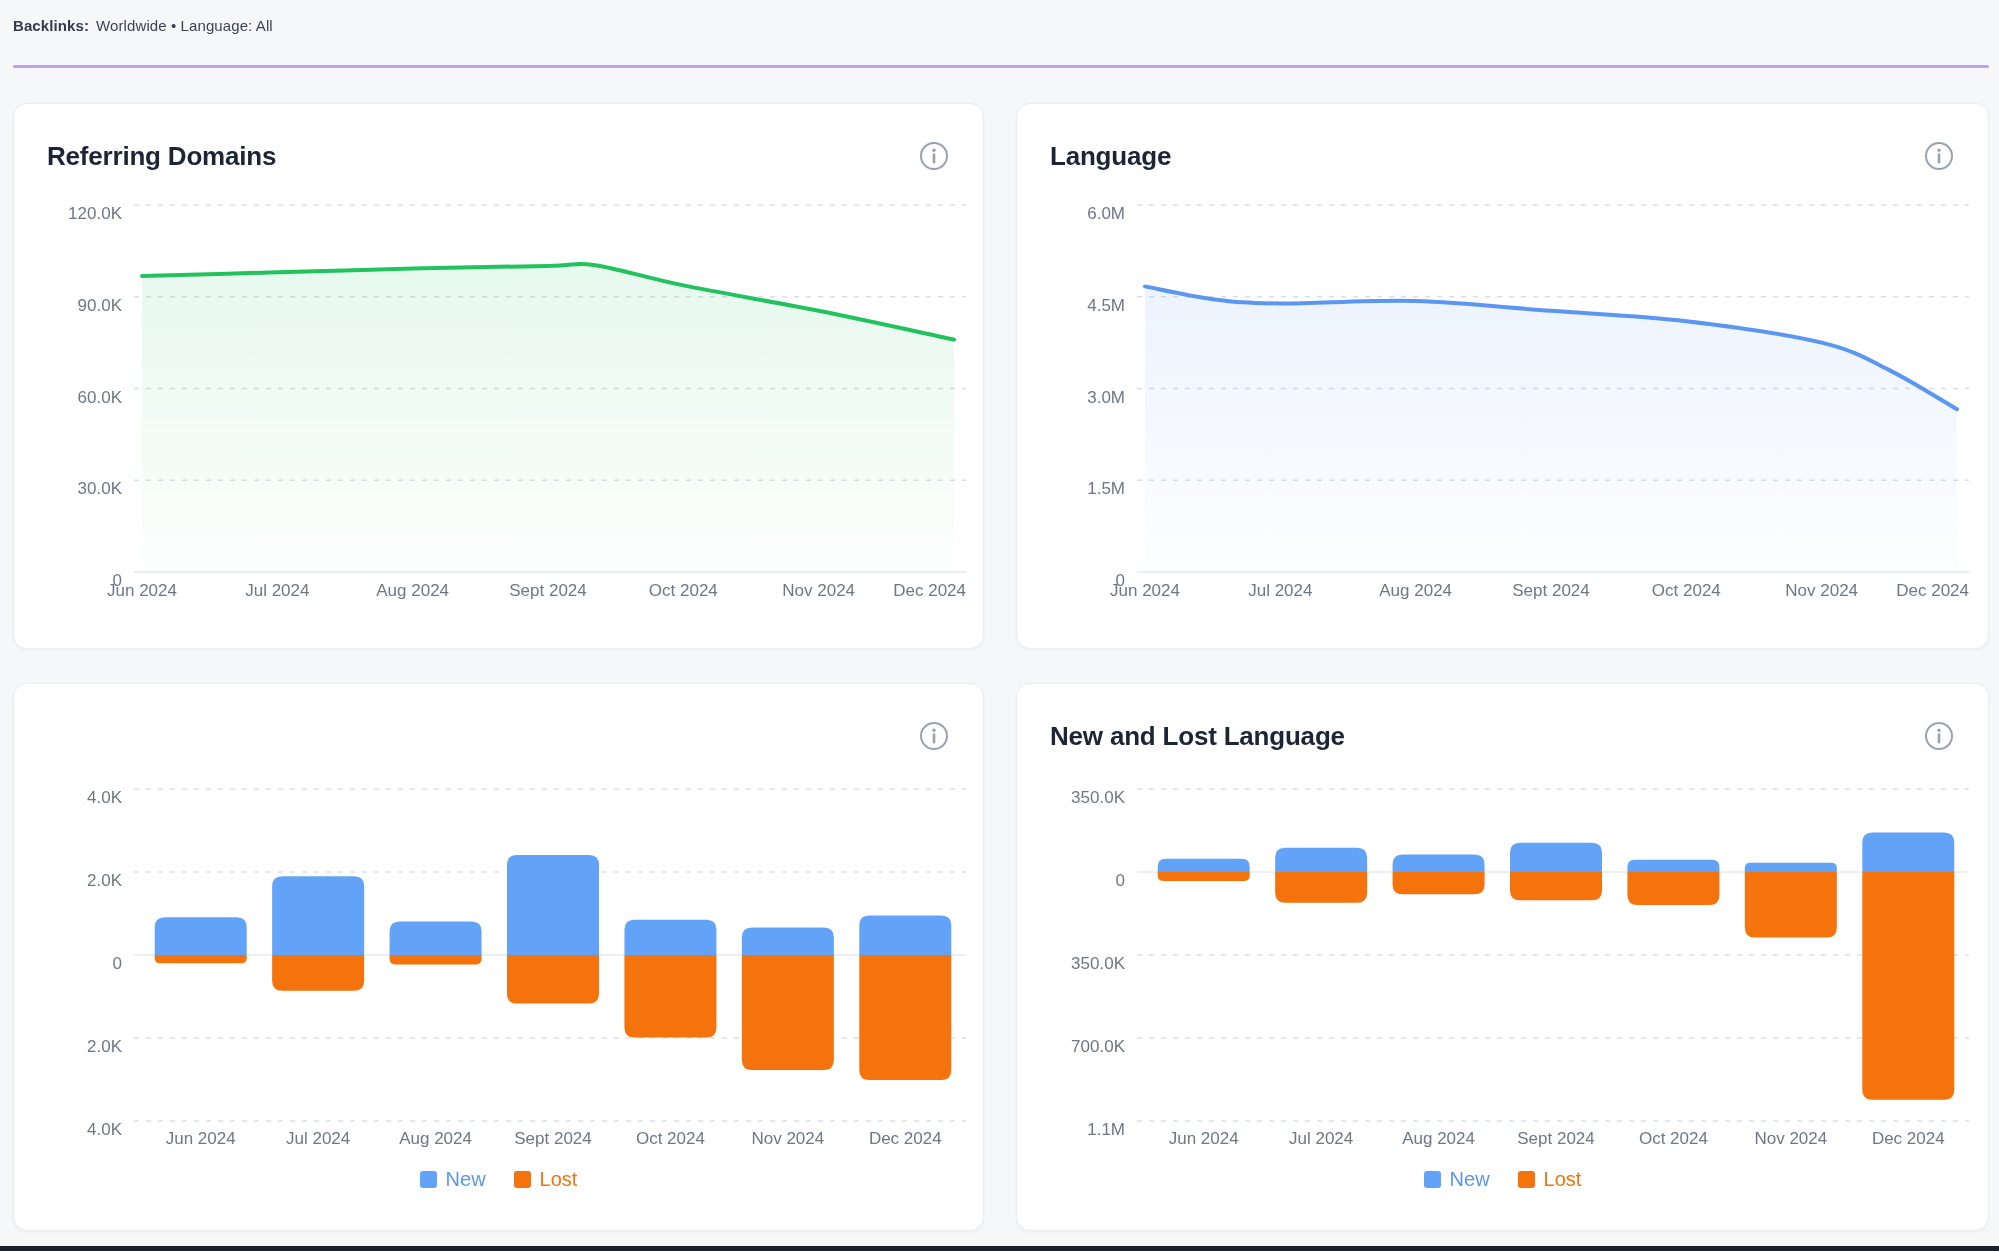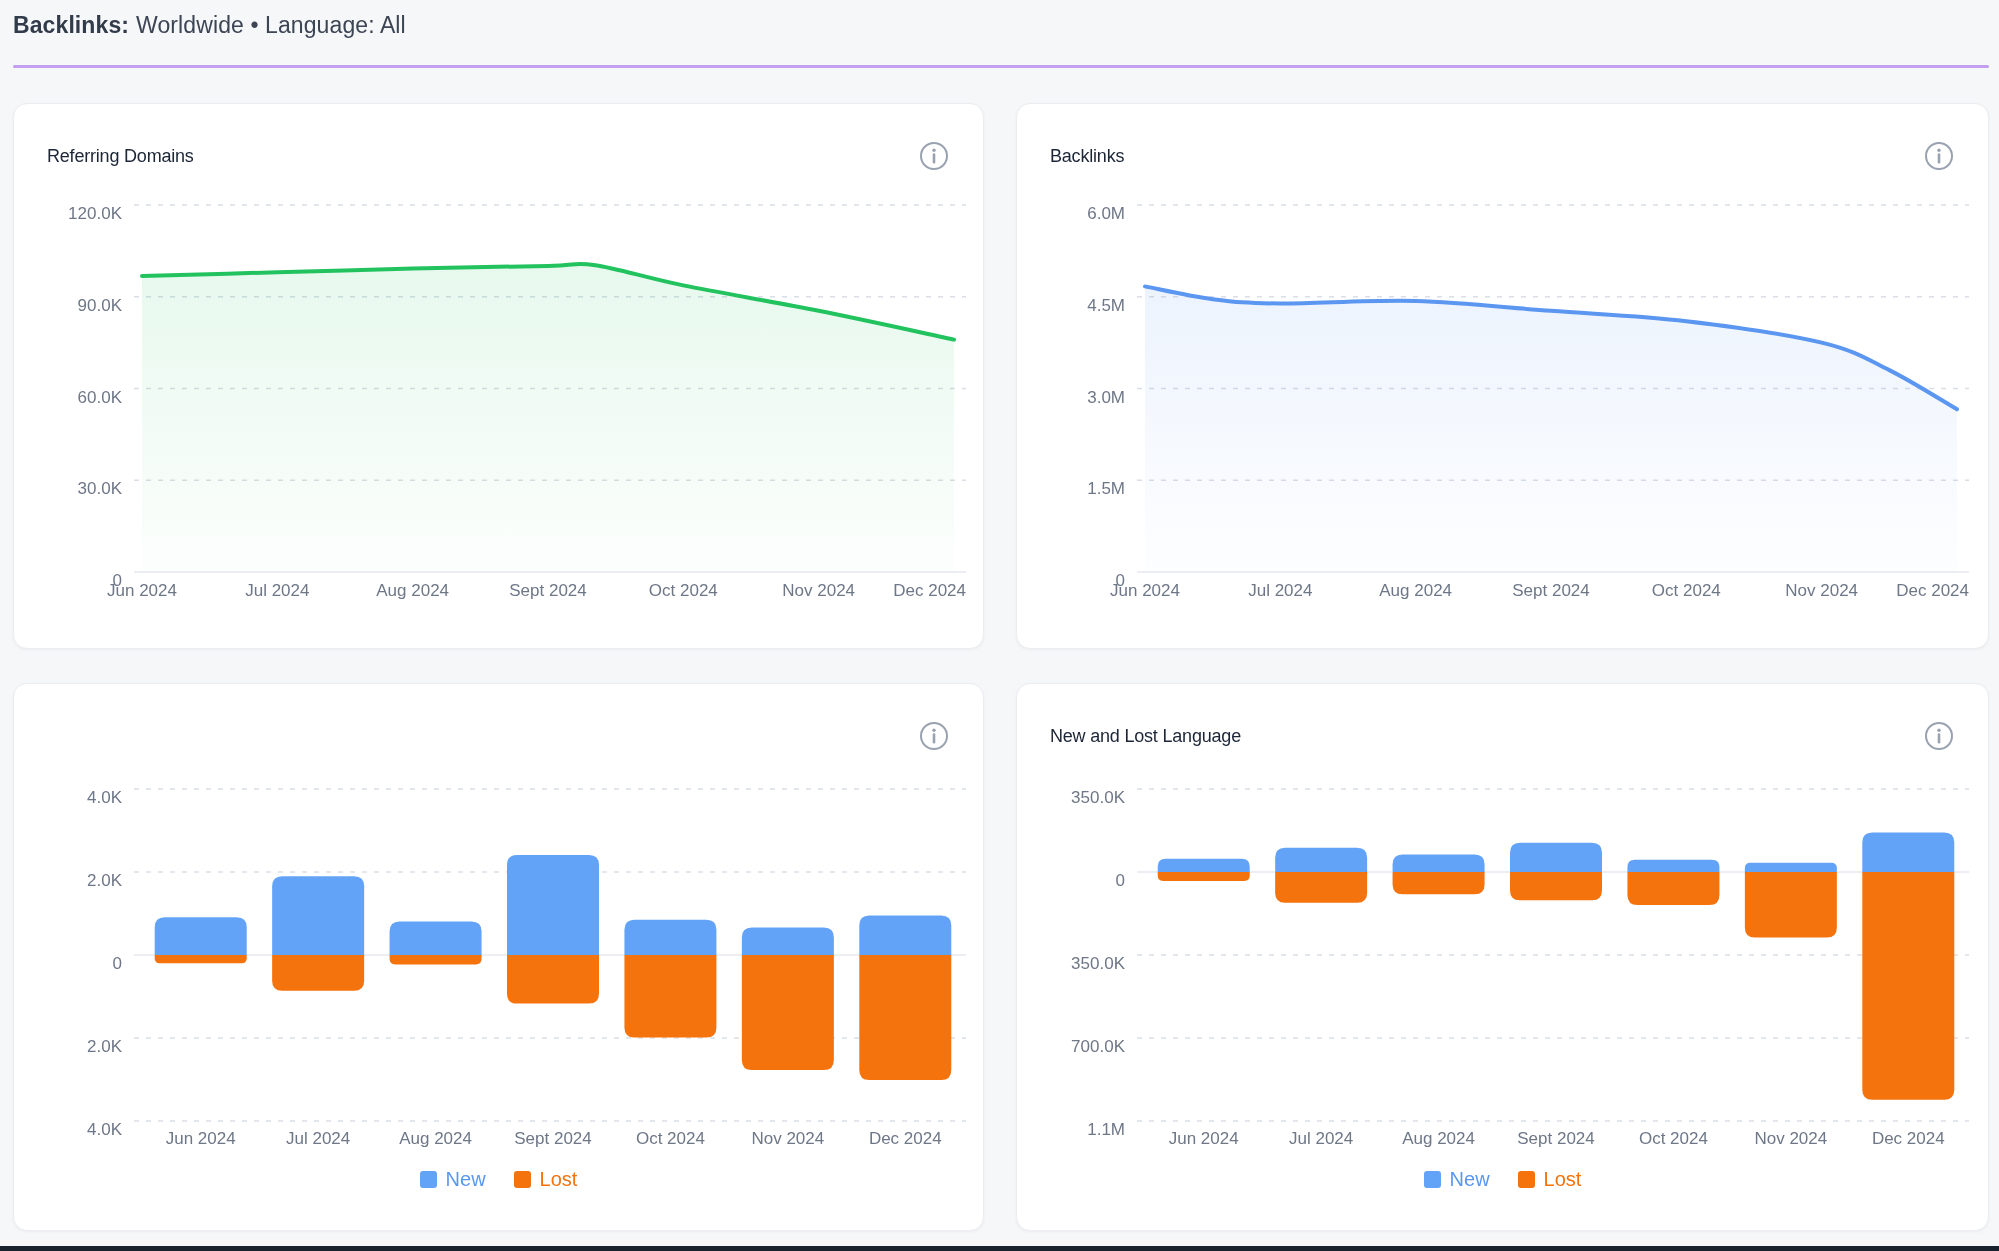--- a/index.html
+++ b/index.html
@@ -3,37 +3,37 @@
 <meta charset="utf-8">
 <style>
   html,body{margin:0;padding:0;}
   body{
     width:1999px;height:1251px;position:relative;overflow:hidden;
     background:#f6f7f9;
     font-family:"Liberation Sans", sans-serif;
   }
   .header{
     position:absolute;left:13px;top:8px;height:34px;display:flex;align-items:center;
-    font-size:23px;color:#3c4553;letter-spacing:.1px;
+    font-size:15px;color:#3c4553;letter-spacing:.1px;
   }
   .header .hb{font-weight:700;color:#323b4a;margin-right:7px;}
   .divider{position:absolute;left:13px;right:10px;top:65px;height:3px;border-radius:2px;}
   .grid{
     position:absolute;left:13px;top:103px;
     display:grid;grid-template-columns:971px 973px;column-gap:32px;row-gap:34px;
   }
   .card{
     position:relative;background:#ffffff;border:1px solid #ecedf1;border-radius:14px;
     box-shadow:0 1px 3px rgba(23,32,49,.05);box-sizing:border-box;
   }
   .card.r1{height:546px;}
   .card.r2{height:548px;}
   .card h2{
     position:absolute;left:33px;top:37px;margin:0;
-    font-size:18px;line-height:30px;font-weight:400;color:#1b2536;letter-spacing:-.2px;
+    font-size:26px;line-height:30px;font-weight:700;color:#1b2536;letter-spacing:-.2px;
   }
   .info{
     position:absolute;right:34px;top:37px;width:30px;height:30px;color:#99a2b0;cursor:pointer;
   }
   .info svg{display:block;width:30px;height:30px;}
   svg.chart{position:absolute;left:0;top:0;}
   .legend{
     position:absolute;left:0;right:0;top:484px;
     display:flex;justify-content:center;align-items:center;gap:28px;
     font-size:20px;font-weight:500;
@@ -86,21 +86,21 @@
         <text x="263.33333333333337" y="492" text-anchor="middle" font-family="Liberation Sans, sans-serif" font-size="17" fill="#6e7787">Jul 2024</text>
         <text x="398.6666666666667" y="492" text-anchor="middle" font-family="Liberation Sans, sans-serif" font-size="17" fill="#6e7787">Aug 2024</text>
         <text x="534" y="492" text-anchor="middle" font-family="Liberation Sans, sans-serif" font-size="17" fill="#6e7787">Sept 2024</text>
         <text x="669.3333333333334" y="492" text-anchor="middle" font-family="Liberation Sans, sans-serif" font-size="17" fill="#6e7787">Oct 2024</text>
         <text x="804.6666666666667" y="492" text-anchor="middle" font-family="Liberation Sans, sans-serif" font-size="17" fill="#6e7787">Nov 2024</text>
         <text x="952" y="492" text-anchor="end" font-family="Liberation Sans, sans-serif" font-size="17" fill="#6e7787">Dec 2024</text>
       </svg>
   </section>
 
   <section class="card r1">
-    <h2>Backlinks</h2>
+    <h2>Language</h2>
     <span class="info">
       <svg viewBox="0 0 30 30">
           <circle cx="15" cy="15" r="13" fill="none" stroke="currentColor" stroke-width="2"></circle>
           <circle cx="15" cy="9.3" r="1.7" fill="currentColor"></circle>
           <path d="M15 13.6 V21.3" stroke="currentColor" stroke-width="2.6" stroke-linecap="round"></path>
         </svg>
     </span>
     <svg class="chart" width="971" height="544" viewBox="0 0 971 544">
         <defs>
           <linearGradient id="g1" x1="0" y1="0" x2="0" y2="1">

